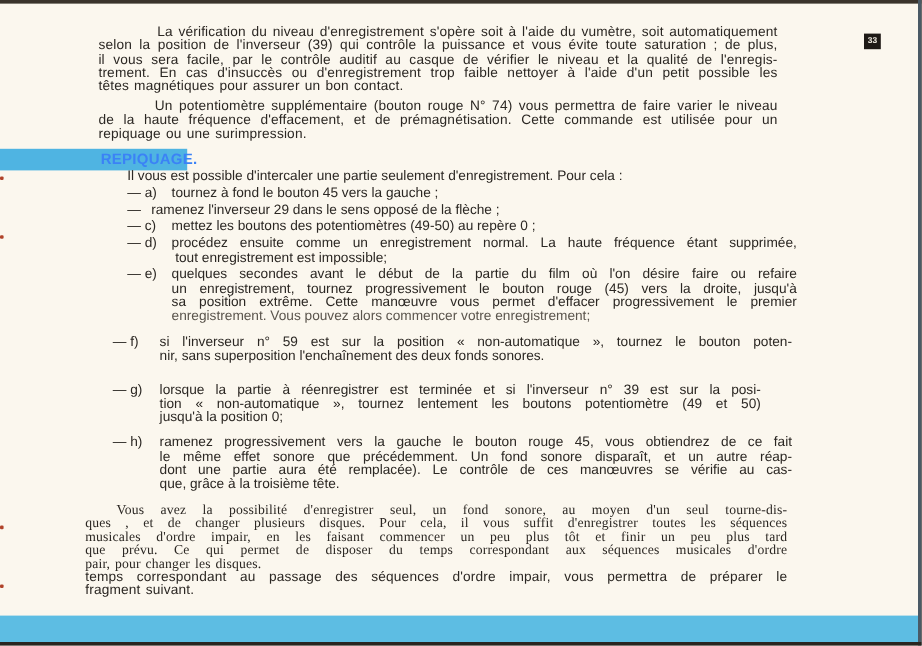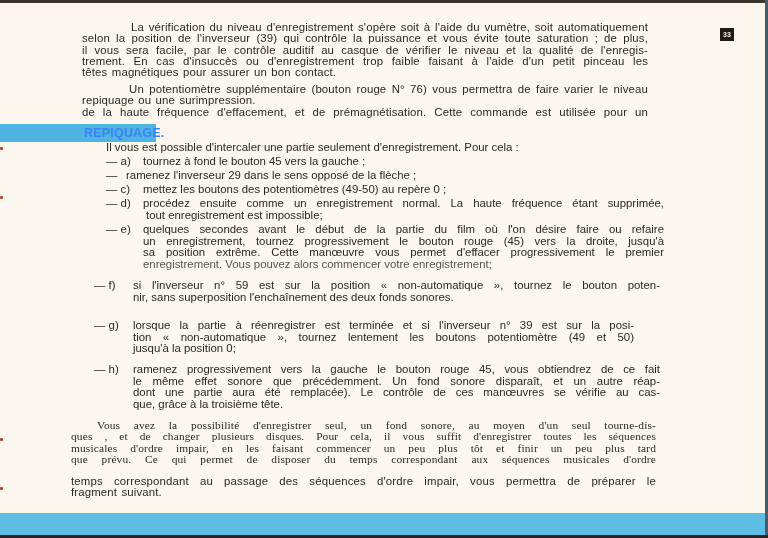--- a/index.html
+++ b/index.html
@@ -54,28 +54,28 @@
 
 <div class="margin-dot" style="top:147px"></div>
 <div class="margin-dot" style="top:196px"></div>
 <div class="margin-dot" style="top:438px"></div>
 <div class="margin-dot" style="top:487px"></div>
 
 <div class="txt" style="left:82px; top:22px; width:566px;">
   <span class="line just" style="padding-left:49px">La vérification du niveau d'enregistrement s'opère soit à l'aide du vumètre, soit automatiquement</span>
   <span class="line just">selon la position de l'inverseur (39) qui contrôle la puissance et vous évite toute saturation ; de plus,</span>
   <span class="line just">il vous sera facile, par le contrôle auditif au casque de vérifier le niveau et la qualité de l'enregis-</span>
-  <span class="line just">trement. En cas d'insuccès ou d'enregistrement trop faible faisant à l'aide d'un petit pinceau les</span>
+  <span class="line just">trement. En cas d'insuccès ou d'enregistrement trop faible nettoyer à l'aide d'un petit possible les</span>
   <span class="line">têtes magnétiques pour assurer un bon contact.</span>
 </div>
 
 <div class="txt" style="left:82px; top:84px; width:566px;">
-  <span class="line just" style="padding-left:47px">Un potentiomètre supplémentaire (bouton rouge N° 76) vous permettra de faire varier le niveau</span>
+  <span class="line just" style="padding-left:47px">Un potentiomètre supplémentaire (bouton rouge N° 74) vous permettra de faire varier le niveau</span>
+  <span class="line just">de la haute fréquence d'effacement, et de prémagnétisation. Cette commande est utilisée pour un</span>
   <span class="line">repiquage ou une surimpression.</span>
-  <span class="line just">de la haute fréquence d'effacement, et de prémagnétisation. Cette commande est utilisée pour un</span>
 </div>
 
 <div class="heading-band"></div>
 <div class="heading">REPIQUAGE.</div>
 
 <div class="item" style="left:106px; top:142px; width:500px;">
   <span class="line">Il vous est possible d'intercaler une partie seulement d'enregistrement. Pour cela :</span>
 </div>
 
 <div class="item" style="left:106px; top:156px; width:560px;">
@@ -130,20 +130,21 @@
     <span class="line just">dont une partie aura été remplacée). Le contrôle de ces manœuvres se vérifie au cas-</span>
     <span class="line">que, grâce à la troisième tête.</span>
   </div>
 </div>
 
 <div class="txt" style="left:71px; top:420px; width:585px;font-family:Liberation Serif, serif;">
   <span class="line just" style="padding-left:26px">Vous avez la possibilité d'enregistrer seul, un fond sonore, au moyen d'un seul tourne-dis-</span>
   <span class="line just">ques , et de changer plusieurs disques. Pour cela, il vous suffit d'enregistrer toutes les séquences</span>
   <span class="line just">musicales d'ordre impair, en les faisant commencer un peu plus tôt et finir un peu plus tard</span>
   <span class="line just">que prévu. Ce qui permet de disposer du temps correspondant aux séquences musicales d'ordre</span>
+  <span class="line">pair, pour changer les disques.</span>
 </div>
 
 <div class="txt" style="left:71px; top:476px; width:585px;">
   <span class="line just">temps correspondant au passage des séquences d'ordre impair, vous permettra de préparer le</span>
   <span class="line">fragment suivant.</span>
 </div>
 
 <div class="bottom-band"></div>
 <div class="bottom-edge"></div>
 

